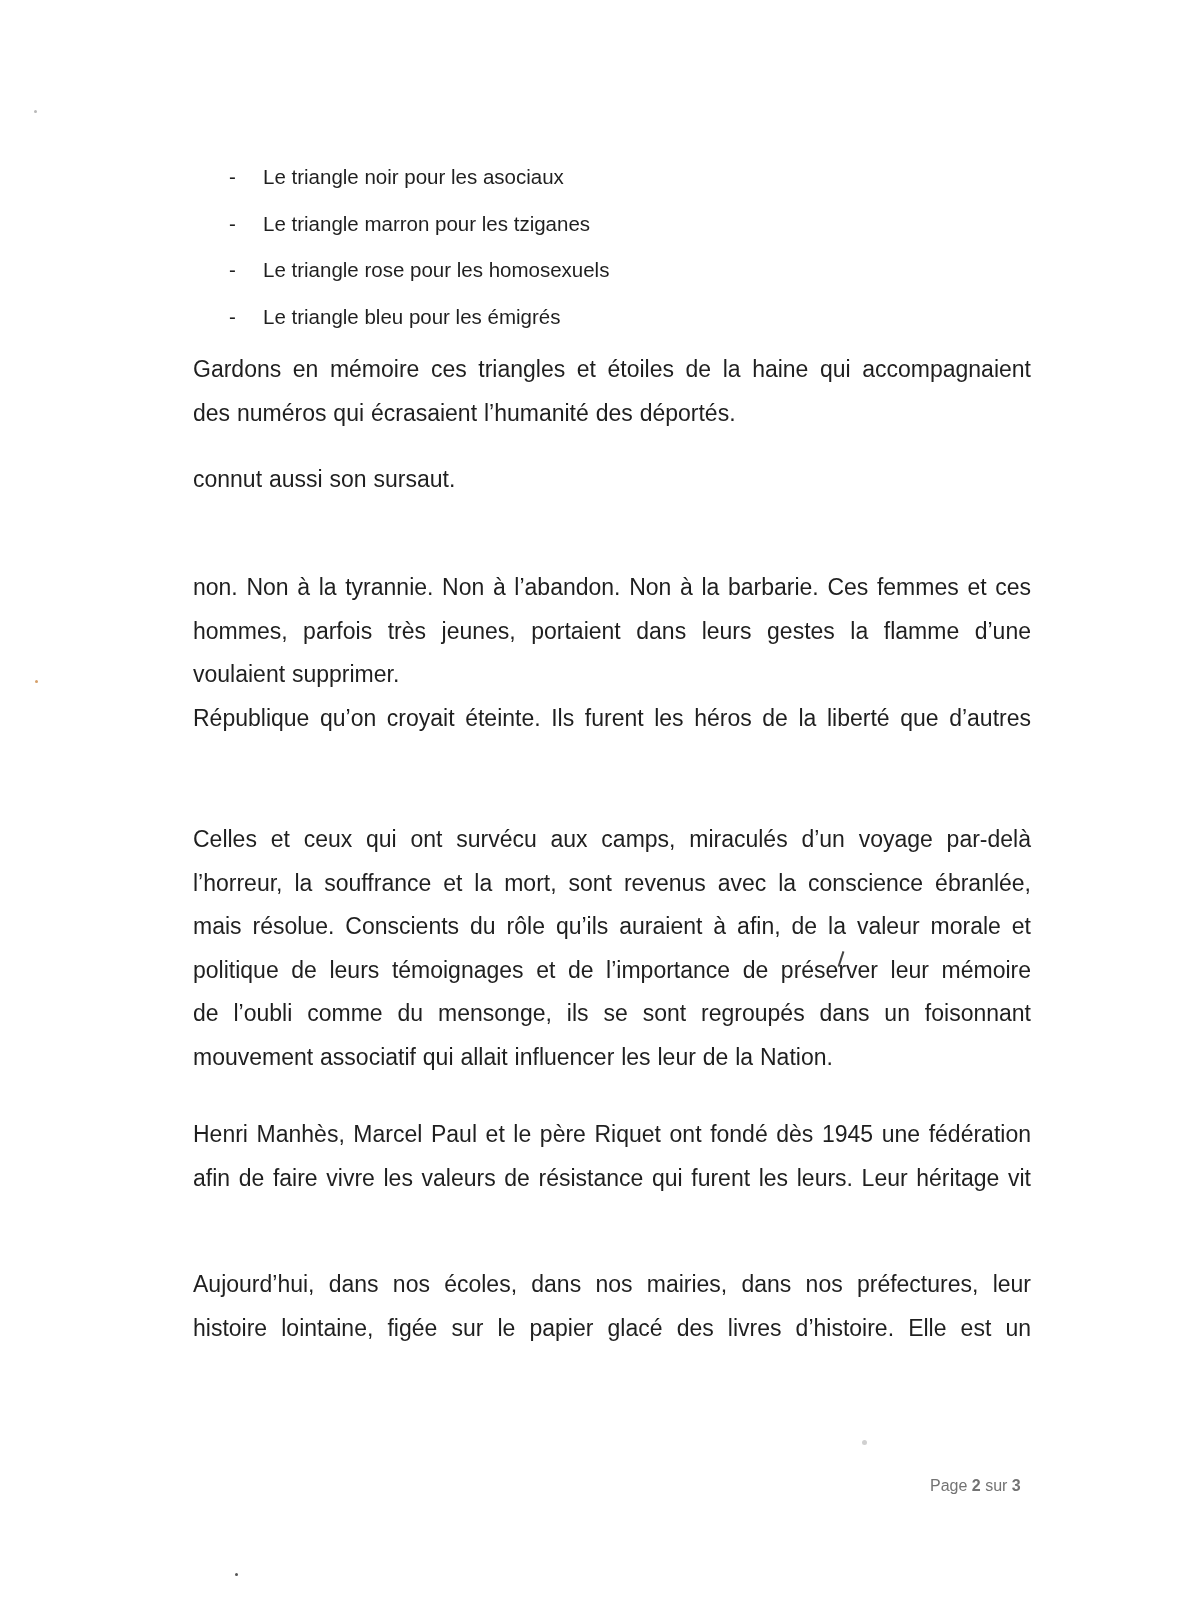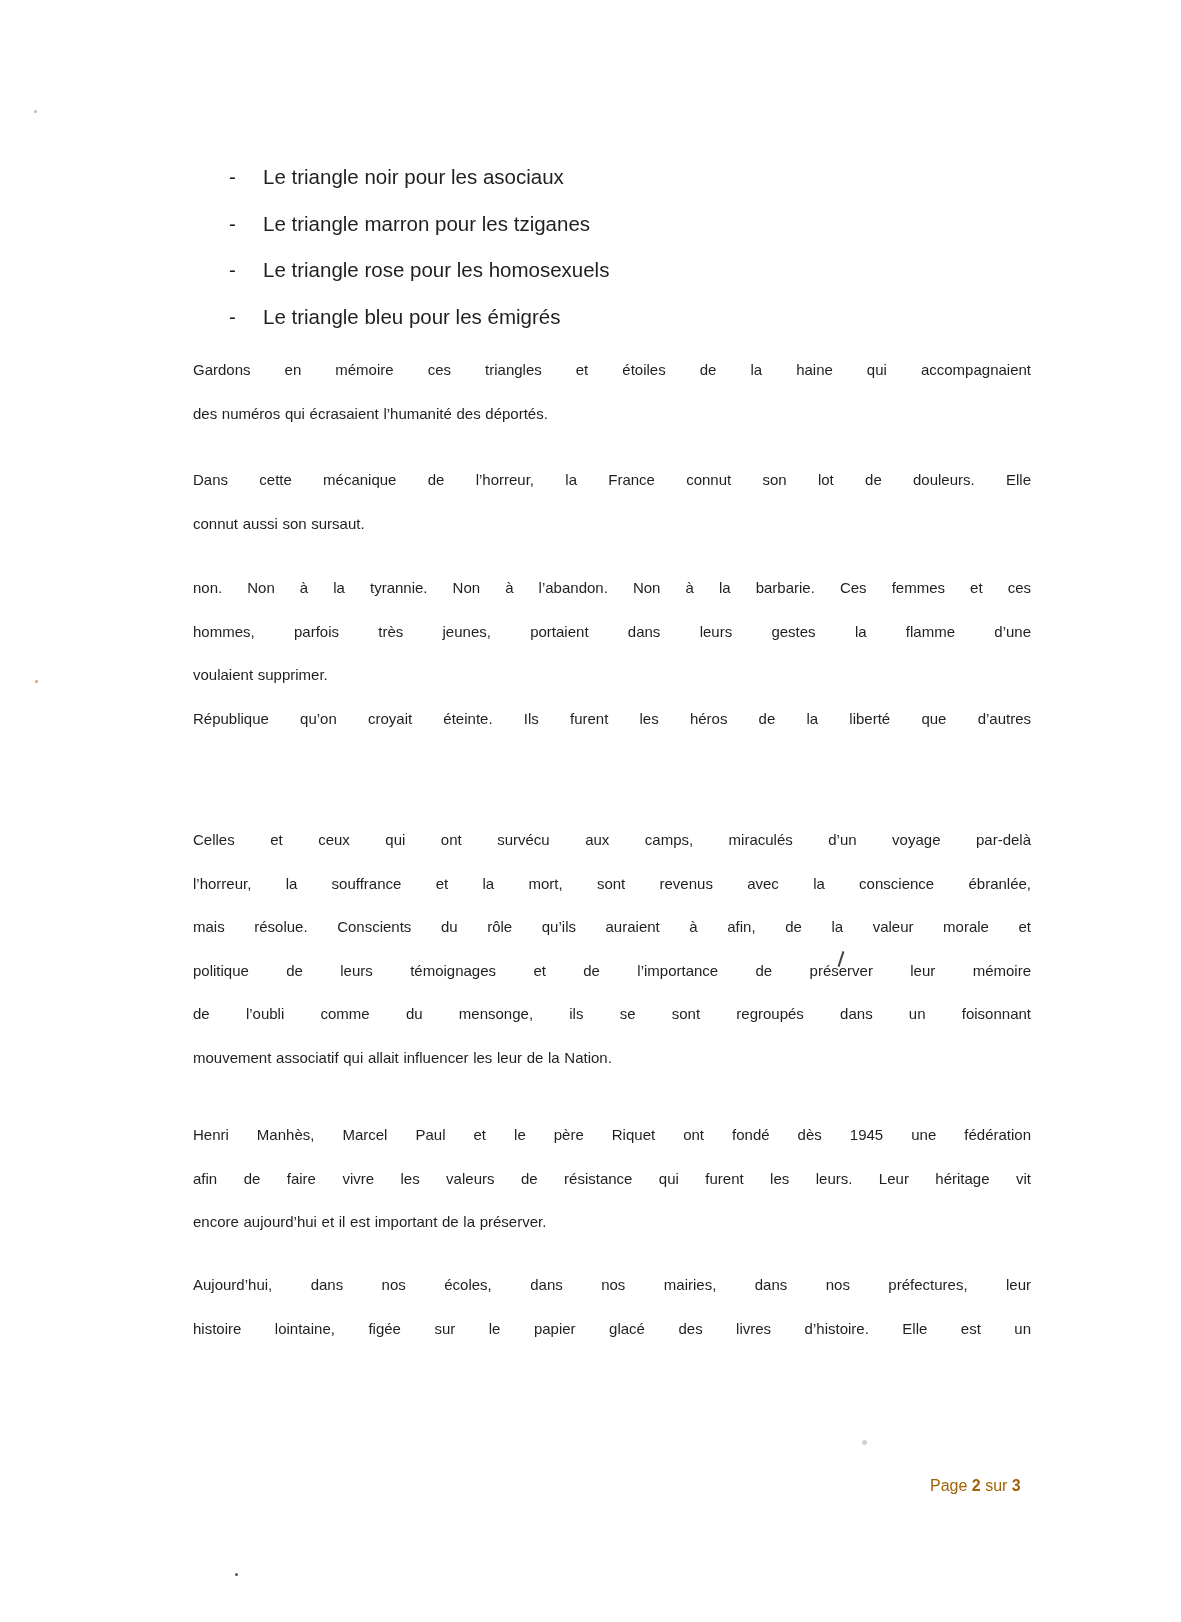--- a/index.html
+++ b/index.html
@@ -42,40 +42,40 @@
     width: 70px;
     padding-left: 36px;
     box-sizing: border-box;
   }
   .body-text {
     position: absolute;
     left: 193px;
     width: 838px;
   }
   .para {
-    font-size: 15px;
+    font-size: 23px;
     line-height: 43.6px;
     text-align: justify;
     margin: 0;
     word-spacing: 0.5px;
   }
   .para .line {
     display: block;
     text-align: justify;
     text-align-last: justify;
   }
   .para .line.last {
     text-align-last: left;
   }
   .footer {
     position: absolute;
     left: 930px;
     top: 1477px;
     font-size: 16px;
-    color: #a16207;
+    color: #737373;
   }
   .footer b {
     font-weight: bold;
   }
   .speck {
     position: absolute;
     background: #b9b9b9;
     border-radius: 50%;
   }
   .pen-mark {
@@ -114,21 +114,20 @@
 
   <div class="body-text" style="top:348px;">
     <p class="para">
       <span class="line">Gardons en mémoire ces triangles et étoiles de la haine qui accompagnaient</span>
       <span class="line last">des numéros qui écrasaient l’humanité des déportés.</span>
     </p>
   </div>
 
   <div class="body-text" style="top:458px;">
     <p class="para">
-      <span class="line">Dans cette mécanique de l’horreur, la France connut son lot de douleurs. Elle</span>
       <span class="line last">connut aussi son sursaut.</span>
     </p>
   </div>
 
   <div class="body-text" style="top:566px;">
     <p class="para">
       <span class="line">non. Non à la tyrannie. Non à l’abandon. Non à la barbarie. Ces femmes et ces</span>
       <span class="line">hommes, parfois très jeunes, portaient dans leurs gestes la flamme d’une</span>
       <span class="line last">voulaient supprimer.</span>
       <span class="line">République qu’on croyait éteinte. Ils furent les héros de la liberté que d’autres</span>
@@ -143,21 +142,20 @@
       <span class="line">politique de leurs témoignages et de l’importance de préserver leur mémoire</span>
       <span class="line">de l’oubli comme du mensonge, ils se sont regroupés dans un foisonnant</span>
       <span class="line last">mouvement associatif qui allait influencer les leur de la Nation.</span>
     </p>
   </div>
 
   <div class="body-text" style="top:1113px;">
     <p class="para">
       <span class="line">Henri Manhès, Marcel Paul et le père Riquet ont fondé dès 1945 une fédération</span>
       <span class="line">afin de faire vivre les valeurs de résistance qui furent les leurs. Leur héritage vit</span>
-      <span class="line last">encore aujourd’hui et il est important de la préserver.</span>
     </p>
   </div>
 
   <div class="body-text" style="top:1263px;">
     <p class="para">
       <span class="line">Aujourd’hui, dans nos écoles, dans nos mairies, dans nos préfectures, leur</span>
       <span class="line">histoire lointaine, figée sur le papier glacé des livres d’histoire. Elle est un</span>
     </p>
   </div>
 

